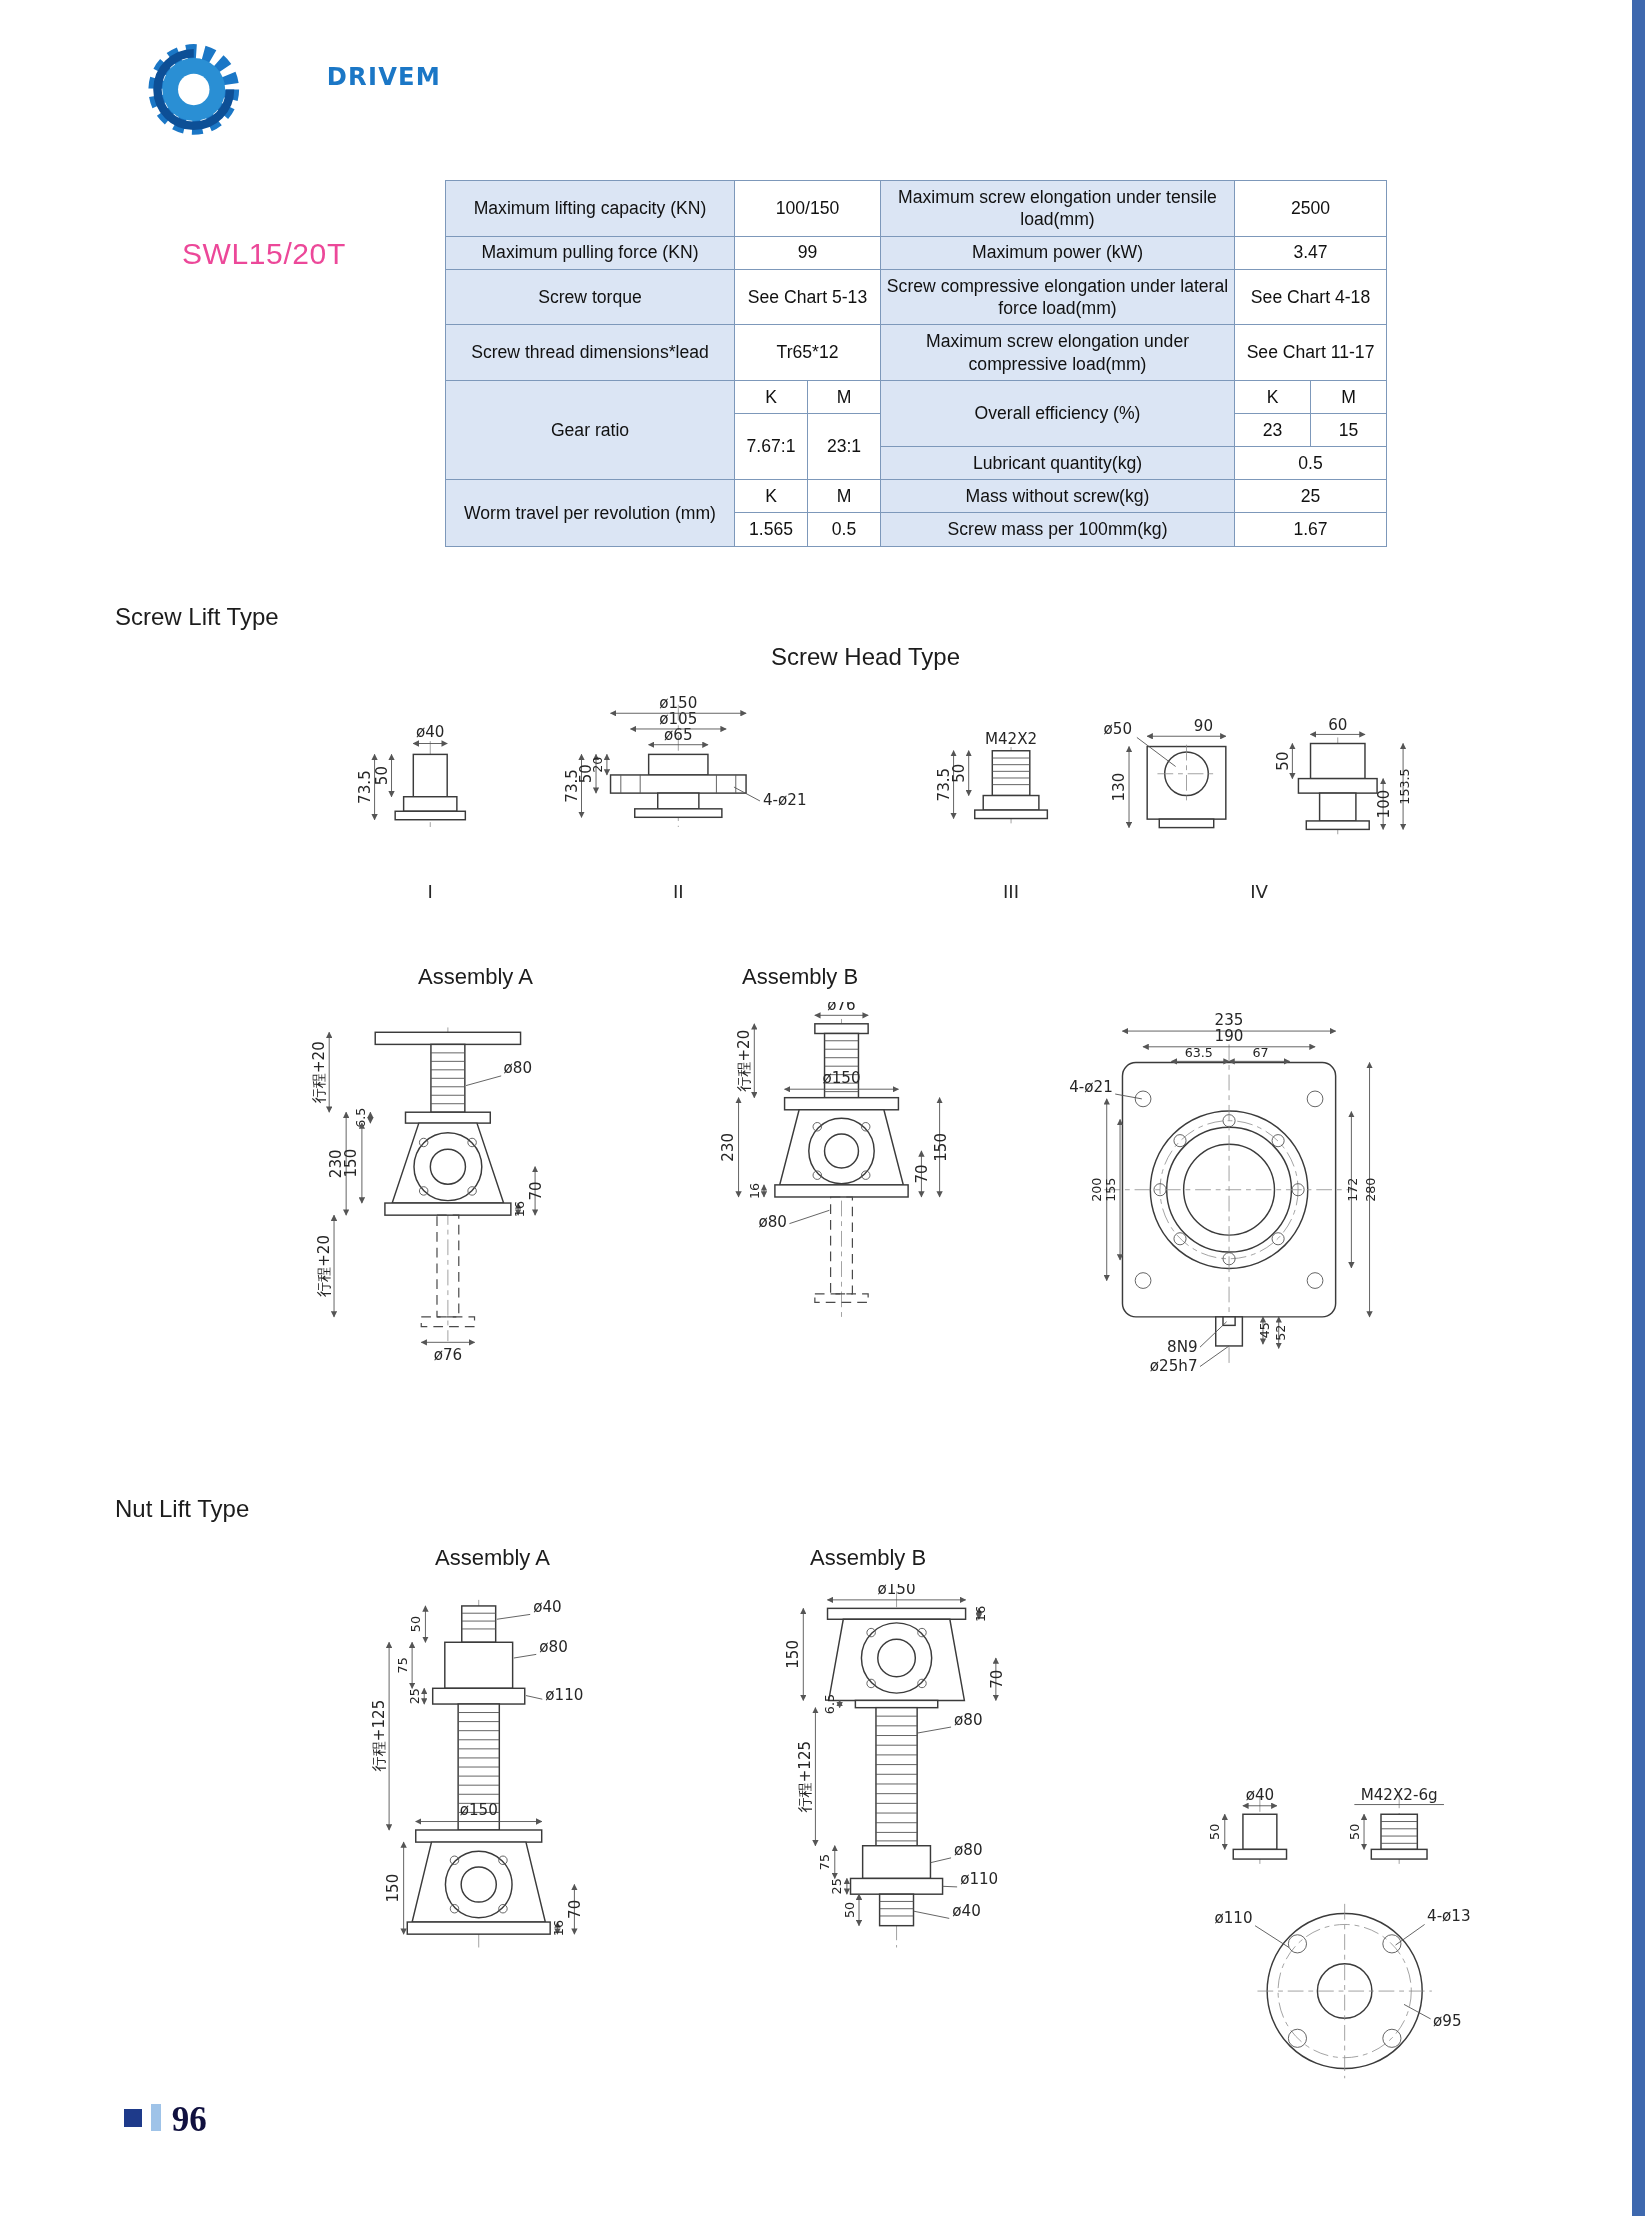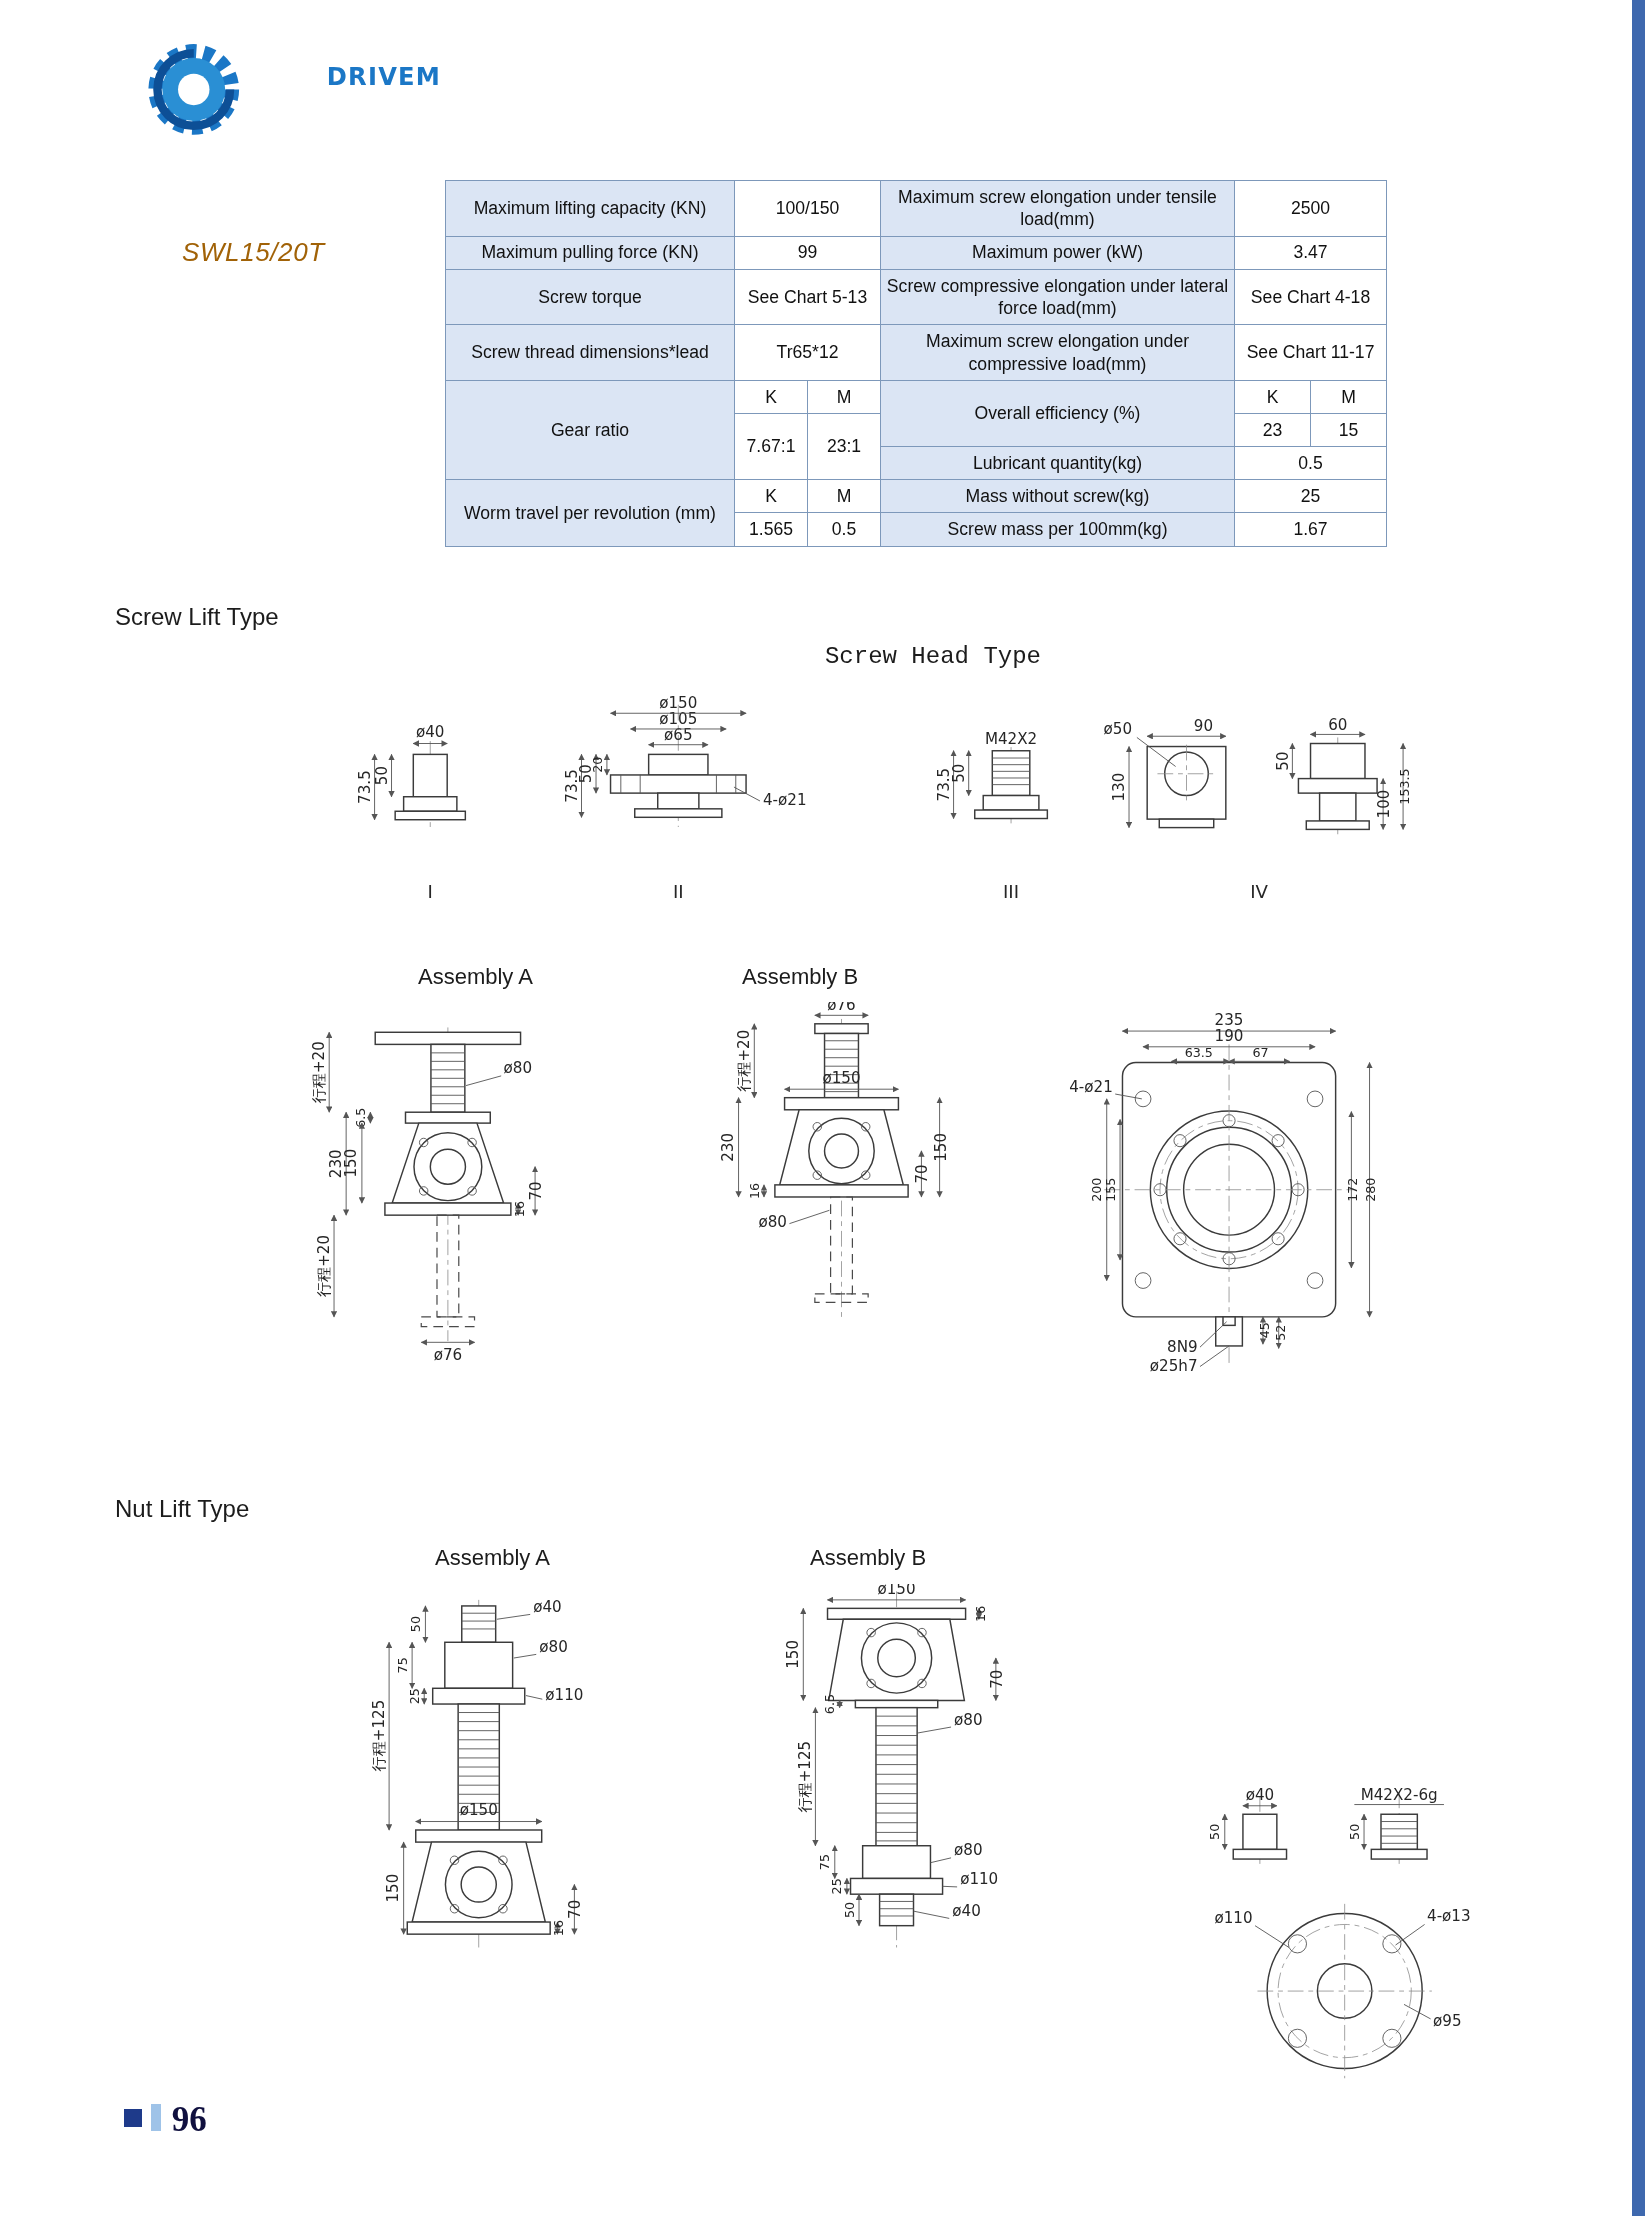--- a/index.html
+++ b/index.html
@@ -2,31 +2,31 @@
 <html style="font-size:9.7px"><head>
 <meta charset="utf-8">
 <style>
   * { box-sizing: border-box; }
   body { margin:0; background:#888; }
   .page { position:relative; width:1645px; height:2216px; background:#fff;
           font-family:"Liberation Sans", sans-serif; overflow:hidden; margin:0 auto; }
   .right-bar { position:absolute; right:0; top:0; width:13.3px; height:2216px; background:#3e68ae; }
 
   .logo { position:absolute; left:136px; top:29px; }
-  .model { position:absolute; left:182px; top:237px; font-size:26px; color:#a16207; letter-spacing:0.6px;font-style:italic; }
+  .model { position:absolute; left:182px; top:237px; font-size:30px; color:#ec4899; letter-spacing:0.6px; }
 
   .spec-table { position:absolute; left:445px; top:180px; width:940px;
                 border-collapse:collapse; table-layout:fixed; font-size:17.6px; color:#111; }
   .spec-table td { border:1.2px solid #7d98ba; padding:4.8px 4.8px; text-align:center;
                    vertical-align:middle; line-height:1.28; }
   .spec-table td.lbl { background:#dbe5f4; }
 
   .heading { position:absolute; font-size:24px; color:#1c1c1c;text-align:right; }
   .subheading { position:absolute; font-size:22px; color:#1c1c1c; }
-  .centered { text-align:right;font-family:Liberation Mono, monospace; }
+  .centered { text-align:center; }
 
   svg.fig { position:absolute; }
   svg text { font-family:"DejaVu Sans", sans-serif; font-size:25px; fill:#262626; text-anchor:middle; }
   svg text.sm { font-size:21px; }
   svg text.rom { font-size:30px; }
   svg text.ta-s { text-anchor:start; }
   svg text.ta-e { text-anchor:end; }
   .geo  { fill:none; stroke:#3b3b3b; stroke-width:2.4; }
   .geof { fill:#ffffff; stroke:#3b3b3b; stroke-width:2.4; }
   .thin { fill:none; stroke:#555; stroke-width:1.5; }

